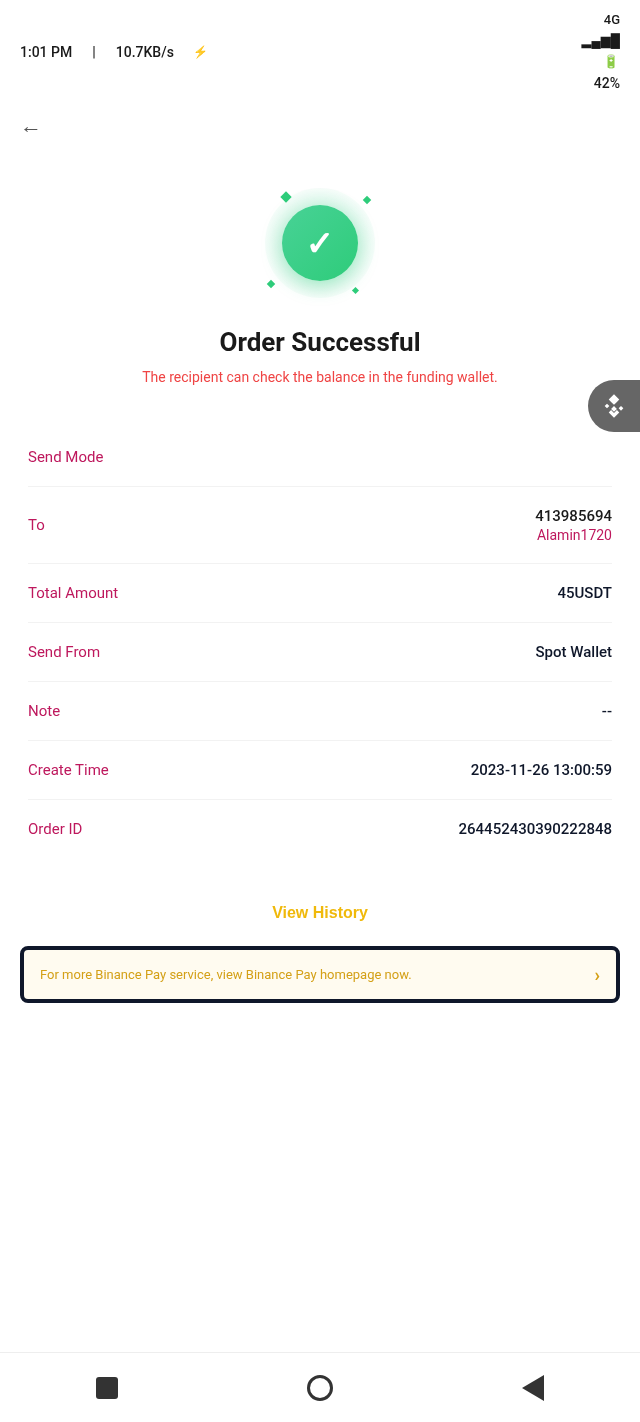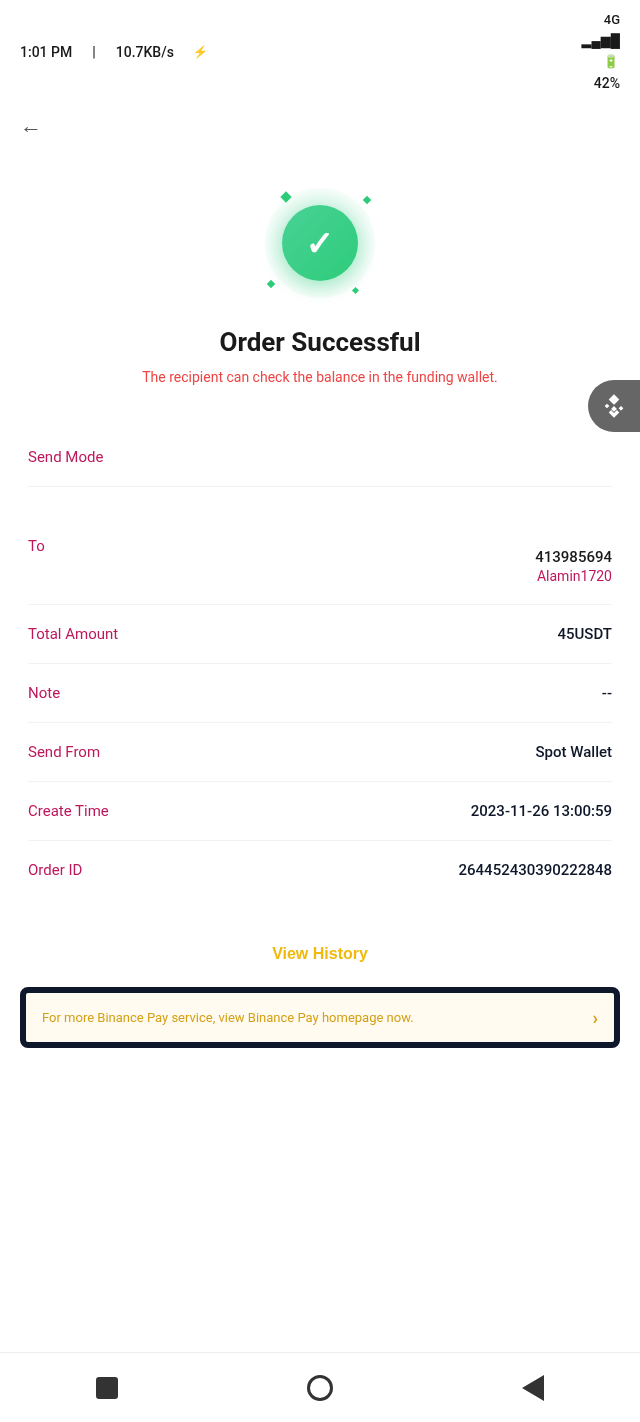--- a/index.html
+++ b/index.html
@@ -169,21 +169,20 @@
       display: flex;
       flex-direction: column;
       align-items: flex-end;
       gap: 2px;
     }
 
     .detail-value-main {
       font-size: 15px;
       color: #1a1a1a;
       font-weight: 500;
-      margin-top: 41px;
     }
 
     .detail-value-sub {
       font-size: 14px;
       color: #be185d;
       font-weight: 400;
     }
 
     
     .view-history-container {
@@ -199,21 +198,21 @@
       background: none;
       border: none;
       cursor: pointer;
       text-align: center;
     }
 
     
     .banner {
       margin: 0 20px 30px;
       background: #fffbf0;
-      border: 6px solid #0f172a;
+      border: 4px solid #0f172a;
       border-radius: 8px;
       padding: 14px 16px;
       display: flex;
       align-items: center;
       justify-content: space-between;
       cursor: pointer;
     }
 
     .banner-text {
       font-size: 13px;
@@ -334,27 +333,27 @@
       <span class="detail-value-sub">Alamin1720</span>
     </div>
   </div>
 
   <div class="detail-row">
     <span class="detail-label">Total Amount</span>
     <span class="detail-value">45USDT</span>
   </div>
 
   <div class="detail-row">
+    <span class="detail-label">Send From</span>
+    <span class="detail-value">Spot Wallet</span>
+  </div>
+
+  <div class="detail-row">
     <span class="detail-label">Note</span>
     <span class="detail-value">--</span>
-  </div>
-
-  <div class="detail-row">
-    <span class="detail-label">Send From</span>
-    <span class="detail-value">Spot Wallet</span>
   </div>
 
   <div class="detail-row">
     <span class="detail-label">Create Time</span>
     <span class="detail-value">2023-11-26 13:00:59</span>
   </div>
 
   <div class="detail-row">
     <span class="detail-label">Order ID</span>
     <span class="detail-value">264452430390222848</span>

